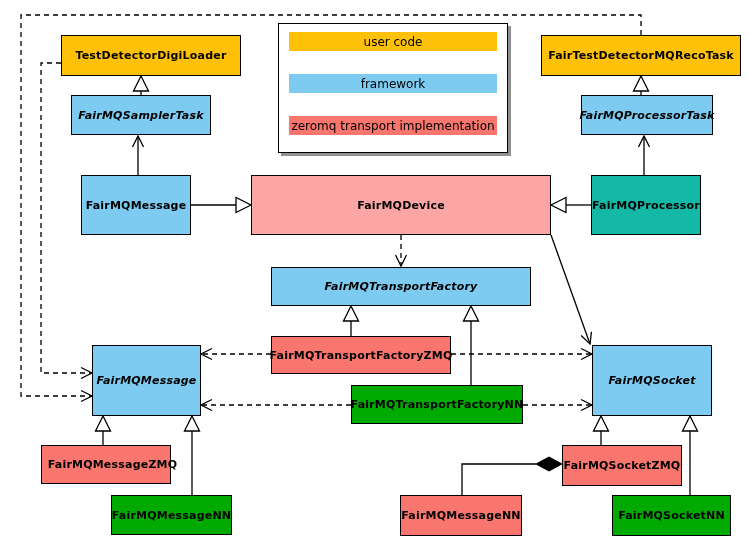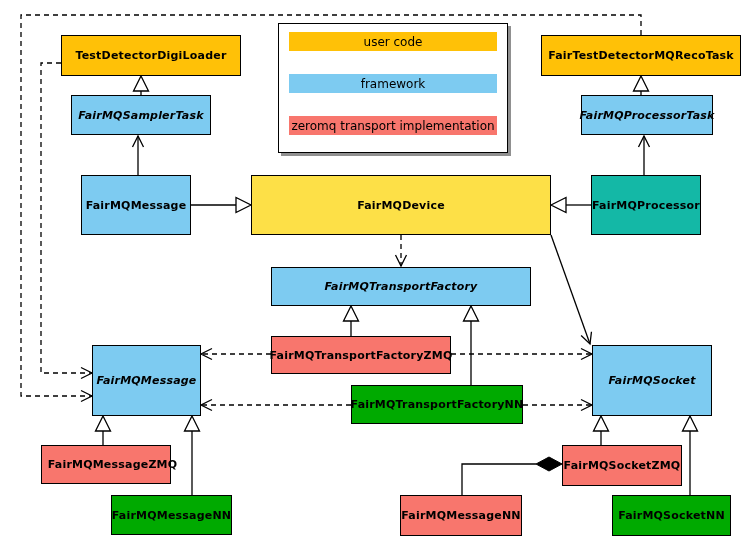--- a/index.html
+++ b/index.html
@@ -169,21 +169,21 @@
         <polyline points="454,495 454,464 528,464" class="edge-line"></polyline>
         <polygon points="554,464 541,471 528,464 541,457" class="marker-diamond"></polygon>
       </g>
     </svg>
   <div id="node-layer">
       <div class="node" style="left: 53px; top: 35px; width: 180px; height: 41px; background: rgb(255, 193, 7);">TestDetectorDigiLoader</div>
       <div class="node" style="left: 533px; top: 35px; width: 200px; height: 41px; background: rgb(255, 193, 7); text-align: right;">FairTestDetectorMQRecoTask</div>
       <div class="node abstract" style="left: 63px; top: 95px; width: 140px; height: 40px; background: rgb(125, 203, 241);">FairMQSamplerTask</div>
       <div class="node abstract" style="left: 573px; top: 95px; width: 132px; height: 40px; background: rgb(125, 203, 241);">FairMQProcessorTask</div>
       <div class="node" style="left: 73px; top: 175px; width: 110px; height: 60px; background: rgb(125, 203, 241);">FairMQMessage</div>
-      <div class="node" style="left: 243px; top: 175px; width: 300px; height: 60px; background: #fde047;">FairMQDevice</div>
+      <div class="node" style="left: 243px; top: 175px; width: 300px; height: 60px; background: #fca5a5;">FairMQDevice</div>
       <div class="node" style="left: 583px; top: 175px; width: 110px; height: 60px; background: #14b8a6;">FairMQProcessor</div>
       <div class="node abstract" style="left: 263px; top: 267px; width: 260px; height: 39px; background: rgb(125, 203, 241);">FairMQTransportFactory</div>
       <div class="node" style="left: 263px; top: 336px; width: 180px; height: 38px; background: rgb(248, 118, 109);">FairMQTransportFactoryZMQ</div>
       <div class="node" style="left: 343px; top: 385px; width: 172px; height: 39px; background: rgb(0, 170, 0);">FairMQTransportFactoryNN</div>
       <div class="node abstract" style="left: 84px; top: 345px; width: 109px; height: 71px; background: rgb(125, 203, 241);">FairMQMessage</div>
       <div class="node abstract" style="left: 584px; top: 345px; width: 120px; height: 71px; background: rgb(125, 203, 241);">FairMQSocket</div>
       <div class="node" style="left: 33px; top: 445px; width: 130px; height: 39px; background: rgb(248, 118, 109); padding-left: 13px;">FairMQMessageZMQ</div>
       <div class="node" style="left: 103px; top: 495px; width: 121px; height: 40px; background: rgb(0, 170, 0);">FairMQMessageNN</div>
       <div class="node" style="left: 554px; top: 445px; width: 120px; height: 41px; background: rgb(248, 118, 109);">FairMQSocketZMQ</div>
       <div class="node" style="left: 604px; top: 495px; width: 119px; height: 41px; background: rgb(0, 170, 0);">FairMQSocketNN</div>

